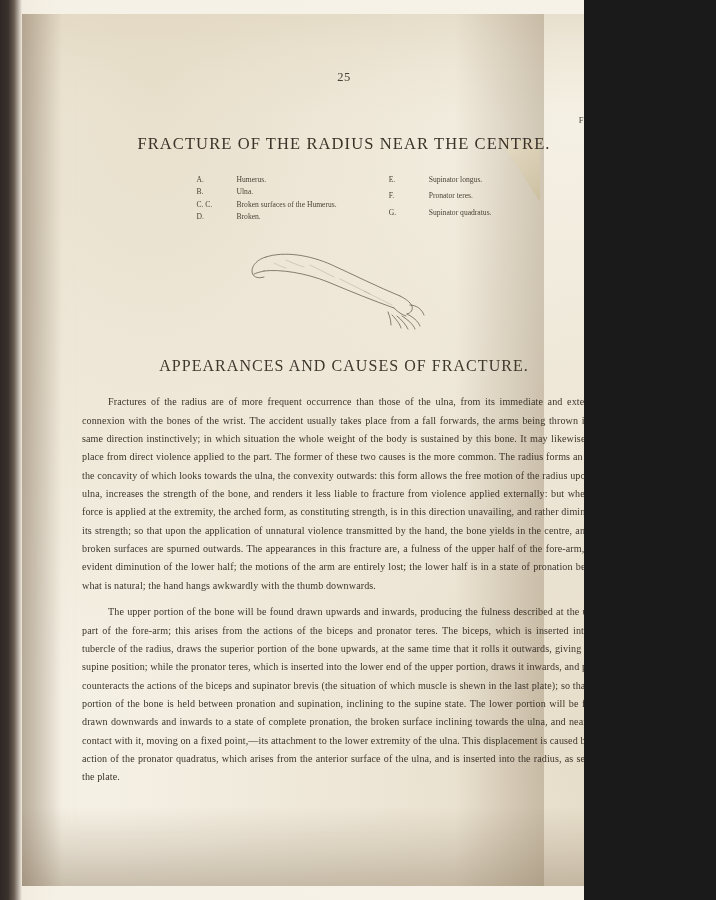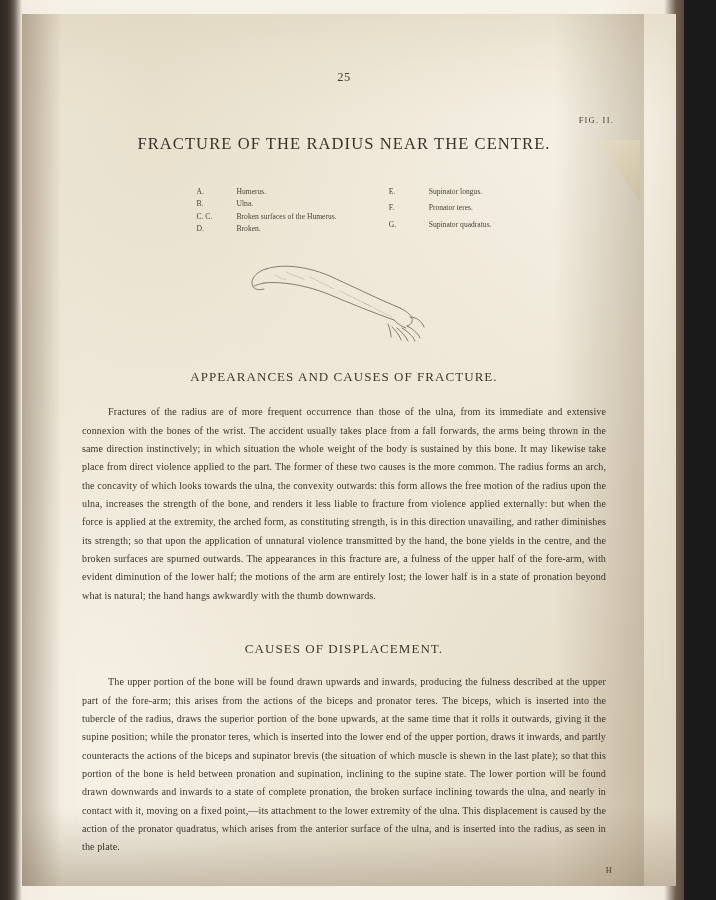--- a/index.html
+++ b/index.html
@@ -2,21 +2,21 @@
 <html><head>
 <meta charset="utf-8">
 <style>
   html, body {
     margin: 0;
     padding: 0;
     background: #1a1a1a;
   }
   #page {
     position: relative;
-    width: 684px;
+    width: 584px;
     height: 900px;
     overflow: hidden;
     background: #f0abfc;
     font-family: "Liberation Serif", serif;
   }
   
   .bg-dark {
     position: absolute;
     inset: 0;
     background: #272221;
@@ -112,21 +112,21 @@
     font-size: 8.5px;
     letter-spacing: 1.2px;
     color: #4d4438;
     margin-bottom: 9px;
   }
   .plate-title {
     text-align: center;
     font-size: 16.5px;
     letter-spacing: 1.1px;
     color: #3b3329;
-    margin-bottom: 32px;
+    margin-bottom: 20px;
     white-space: nowrap;
   }
   .legend {
     display: flex;
     justify-content: center;
     gap: 52px;
     font-size: 7.6px;
     line-height: 1.62;
     color: #4b4337;
     margin-bottom: 8px;
@@ -149,21 +149,21 @@
   .illustration {
     height: 92px;
     margin: 16px 0 18px 0;
     display: flex;
     align-items: center;
     justify-content: center;
   }
 
   .section-heading {
     text-align: center;
-    font-size: 13px;
+    font-size: 16px;
     letter-spacing: 1.05px;
     color: #3f382d;
     margin: 26px 0 18px 0;
   }
   .section-heading.second {
     margin-top: 36px;
     margin-bottom: 16px;
   }
   p.body {
     margin: 8px;
@@ -264,18 +264,17 @@
           <path d="M126 40 C136 45, 146 50, 156 55" stroke-width="0.4" opacity="0.6"></path>
           <path d="M60 24 C64 26, 68 28, 72 29" stroke-width="0.4" opacity="0.5"></path>
           <path d="M150 52 C160 57, 170 62, 178 66" stroke-width="0.4" opacity="0.5"></path>
         </g>
       </svg>
     </div>
 
     <div class="section-heading">APPEARANCES AND CAUSES OF FRACTURE.</div>
     <p class="body">Fractures of the radius are of more frequent occurrence than those of the ulna, from its immediate and extensive connexion with the bones of the wrist. The accident usually takes place from a fall forwards, the arms being thrown in the same direction instinctively; in which situation the whole weight of the body is sustained by this bone. It may likewise take place from direct violence applied to the part. The former of these two causes is the more common. The radius forms an arch, the concavity of which looks towards the ulna, the convexity outwards: this form allows the free motion of the radius upon the ulna, increases the strength of the bone, and renders it less liable to fracture from violence applied externally: but when the force is applied at the extremity, the arched form, as constituting strength, is in this direction unavailing, and rather diminishes its strength; so that upon the application of unnatural violence transmitted by the hand, the bone yields in the centre, and the broken surfaces are spurned outwards. The appearances in this fracture are, a fulness of the upper half of the fore-arm, with evident diminution of the lower half; the motions of the arm are entirely lost; the lower half is in a state of pronation beyond what is natural; the hand hangs awkwardly with the thumb downwards.</p>
 
-    <div class="section-heading second">CAUSES OF DISPLACEMENT.</div>
     <p class="body">The upper portion of the bone will be found drawn upwards and inwards, producing the fulness described at the upper part of the fore-arm; this arises from the actions of the biceps and pronator teres. The biceps, which is inserted into the tubercle of the radius, draws the superior portion of the bone upwards, at the same time that it rolls it outwards, giving it the supine position; while the pronator teres, which is inserted into the lower end of the upper portion, draws it inwards, and partly counteracts the actions of the biceps and supinator brevis (the situation of which muscle is shewn in the last plate); so that this portion of the bone is held between pronation and supination, inclining to the supine state. The lower portion will be found drawn downwards and inwards to a state of complete pronation, the broken surface inclining towards the ulna, and nearly in contact with it, moving on a fixed point,—its attachment to the lower extremity of the ulna. This displacement is caused by the action of the pronator quadratus, which arises from the anterior surface of the ulna, and is inserted into the radius, as seen in the plate.</p>
 
     <div class="signature">H</div>
   </div>
 </div>
 
 </body></html>

